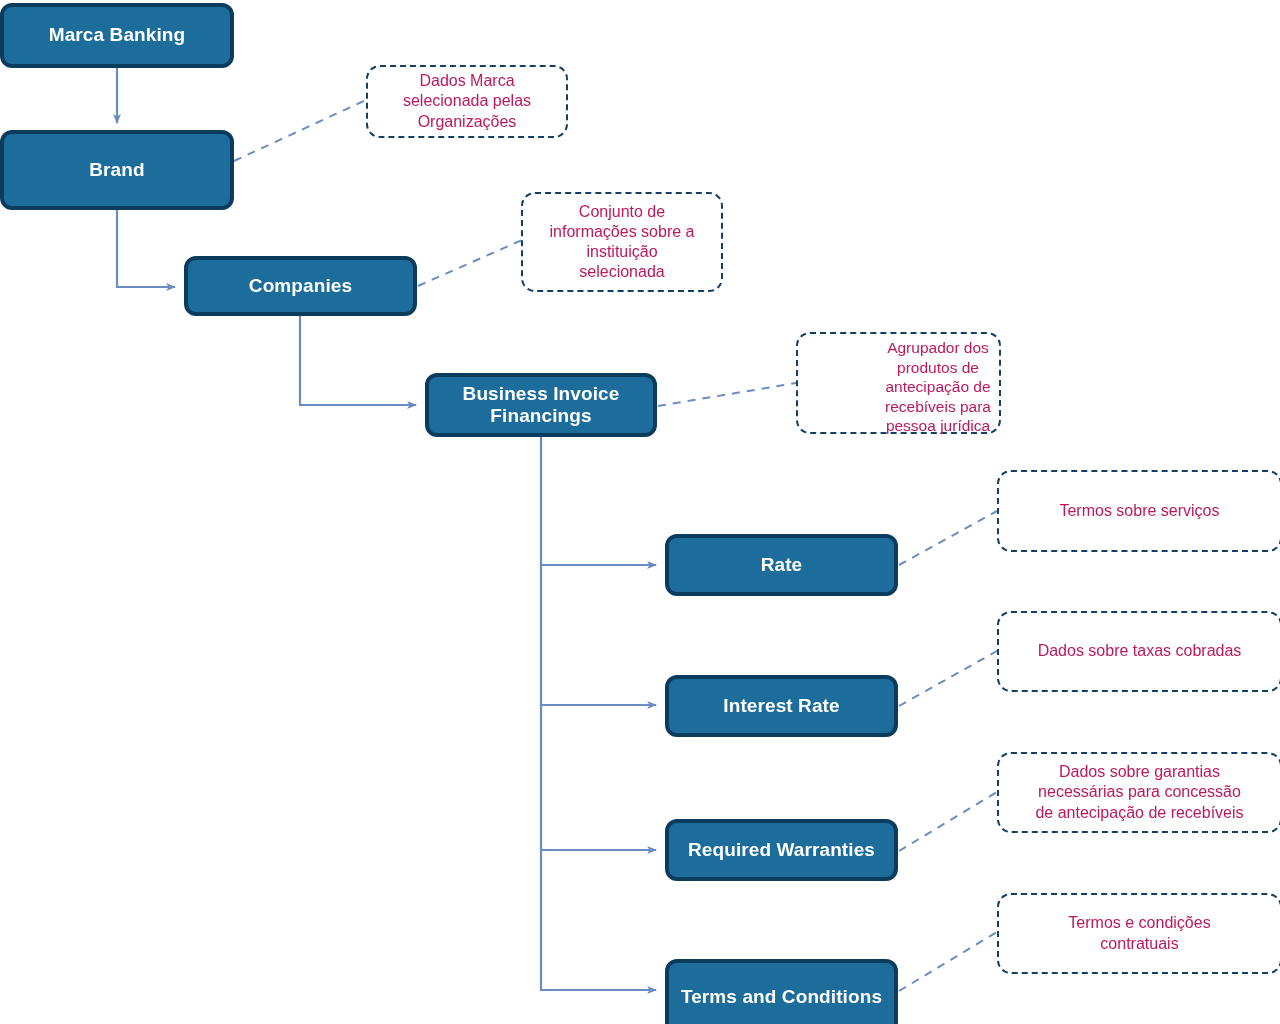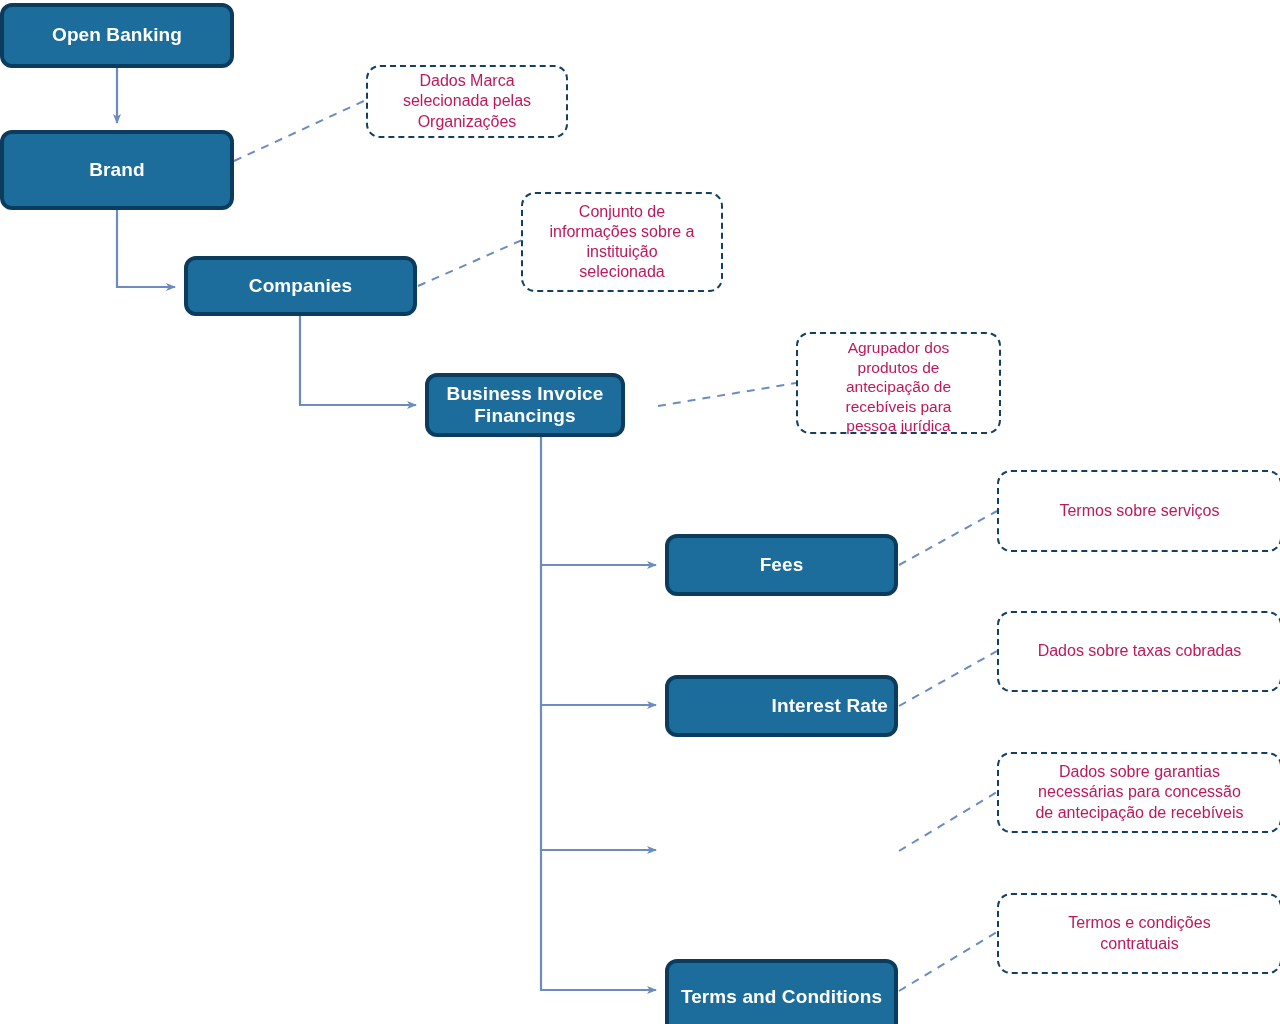--- a/index.html
+++ b/index.html
@@ -67,20 +67,21 @@
     font-size: 16px;
     font-weight: 400;
     padding: 2px 8px;
     z-index: 2;
     white-space: pre-line;
   }
   .note.overflow {
     align-items: flex-start;
     padding-top: 4px;
     overflow: visible;
+    justify-content: flex-end;
   }
 </style>
 </head>
 <body>
 
 <div id="canvas">
 
   <svg id="edge-layer" viewBox="0 0 1280 1024" width="1280" height="1024">
     <defs>
       <marker id="arrow" markerWidth="10" markerHeight="8" refX="9" refY="4" orient="auto" markerUnits="userSpaceOnUse">
@@ -107,44 +108,47 @@
       <line x1="418" y1="286" x2="522" y2="240"></line>
       <line x1="658" y1="406" x2="796" y2="383"></line>
       <line x1="899" y1="565" x2="997" y2="511"></line>
       <line x1="899" y1="706" x2="997" y2="651"></line>
       <line x1="899" y1="851" x2="997" y2="792"></line>
       <line x1="899" y1="991" x2="997" y2="932"></line>
     </g>
   </svg>
 
   <div class="node" style="left:0px; top:3px; width:234px; height:65px;">
-    <span>Open Banking</span>
+    <span>Marca Banking</span>
   </div>
 
   <div class="node" style="left:0px; top:130px; width:234px; height:80px;">
     <span>Brand</span>
   </div>
 
   <div class="node" style="left:184px; top:256px; width:233px; height:60px;">
     <span>Companies</span>
   </div>
 
-  <div class="node" style="left:425px; top:373px; width:200px; height:64px;">
+  <div class="node" style="left:425px; top:373px; width:232px; height:64px;">
     <span>Business Invoice
 Financings</span>
   </div>
 
   <div class="node" style="left:665px; top:534px; width:233px; height:62px;">
-    <span>Fees</span>
+    <span>Rate</span>
   </div>
 
-  <div class="node" style="left:665px; top:675px; width:233px; height:62px;justify-content:flex-end;">
+  <div class="node" style="left:665px; top:675px; width:233px; height:62px;">
     <span>Interest Rate</span>
   </div>
 
+  <div class="node tight" style="left:665px; top:819px; width:233px; height:62px;">
+    <span>Required Warranties</span>
+  </div>
 
   <div class="node tight" style="left:665px; top:959px; width:233px; height:76px;">
     <span>Terms and Conditions</span>
   </div>
 
   <div class="note" style="left:366px; top:65px; width:202px; height:73px;">
     <span>Dados Marca
 selecionada pelas
 Organizações</span>
   </div>

